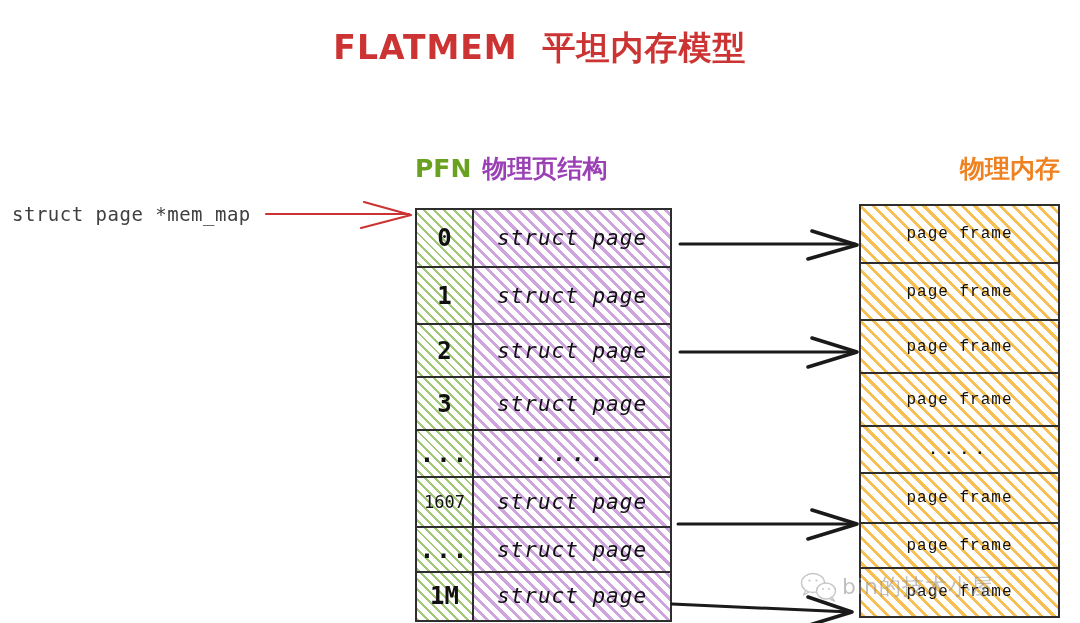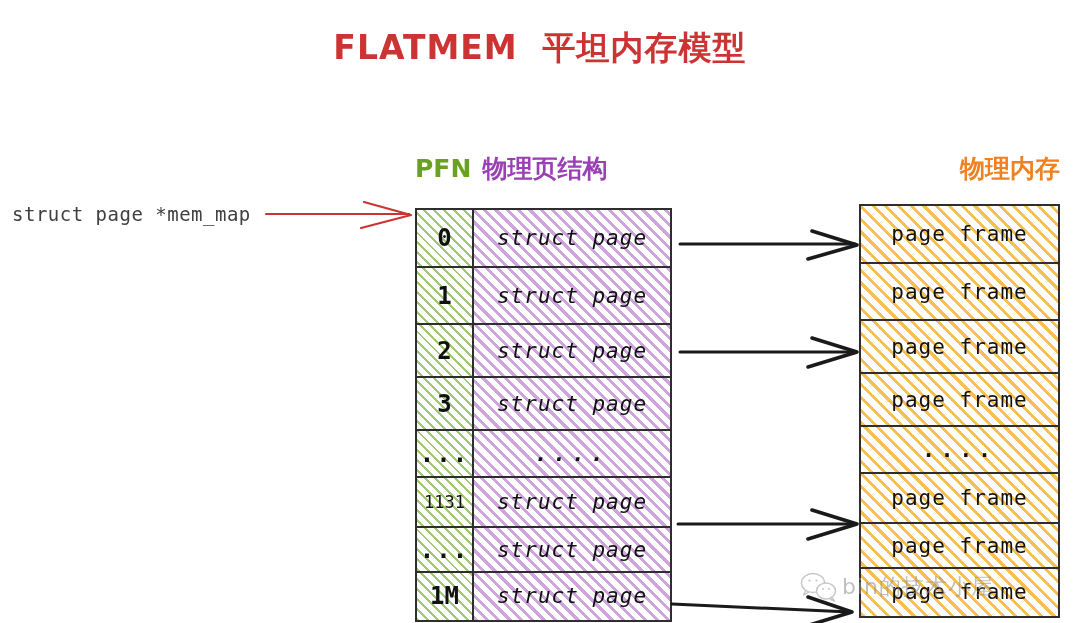--- a/index.html
+++ b/index.html
@@ -128,21 +128,21 @@
     font-family: "DejaVu Sans Mono", monospace;
     white-space: pre;
   }
   .cell:last-child { border-bottom: none; }
 
   .pfn-cell   { font-size: 24px; font-weight: 700; }
   .pfn-cell.small { font-size: 17px; font-weight: 500; }
   .pfn-cell.dots  { font-size: 24px; font-weight: 700; letter-spacing: 2px; }
   .page-cell  { font-size: 21px; font-weight: 500; letter-spacing: 1px; font-style: italic; }
   .page-cell.dots { letter-spacing: 6px; font-weight: 700; }
-  .frame-cell { font-size: 21px; font-weight: 500; letter-spacing: 1px; }
+  .frame-cell { font-size: 16px; font-weight: 500; letter-spacing: 1px; font-family: Liberation Mono, monospace; }
   .frame-cell.dots { letter-spacing: 6px; font-weight: 700; }
 
   
   .h1 { height: 58px; }
   .h2 { height: 57px; }
   .h3 { height: 53px; }
   .h4 { height: 53px; }
   .h5 { height: 47px; }
   .h6 { height: 50px; }
   .h7 { height: 45px; }
@@ -188,21 +188,21 @@
 
   <div id="memmap-label">struct page *mem_map</div>
 
   <div class="table" id="table-left">
     <div class="col" id="col-pfn">
       <div class="cell pfn-cell h1">0</div>
       <div class="cell pfn-cell h2">1</div>
       <div class="cell pfn-cell h3">2</div>
       <div class="cell pfn-cell h4">3</div>
       <div class="cell pfn-cell dots h5">...</div>
-      <div class="cell pfn-cell small h6">1131</div>
+      <div class="cell pfn-cell small h6">1607</div>
       <div class="cell pfn-cell dots h7">...</div>
       <div class="cell pfn-cell h8">1M</div>
     </div>
     <div class="col" id="col-pages">
       <div class="cell page-cell h1">struct page</div>
       <div class="cell page-cell h2">struct page</div>
       <div class="cell page-cell h3">struct page</div>
       <div class="cell page-cell h4">struct page</div>
       <div class="cell page-cell dots h5">....</div>
       <div class="cell page-cell h6">struct page</div>

